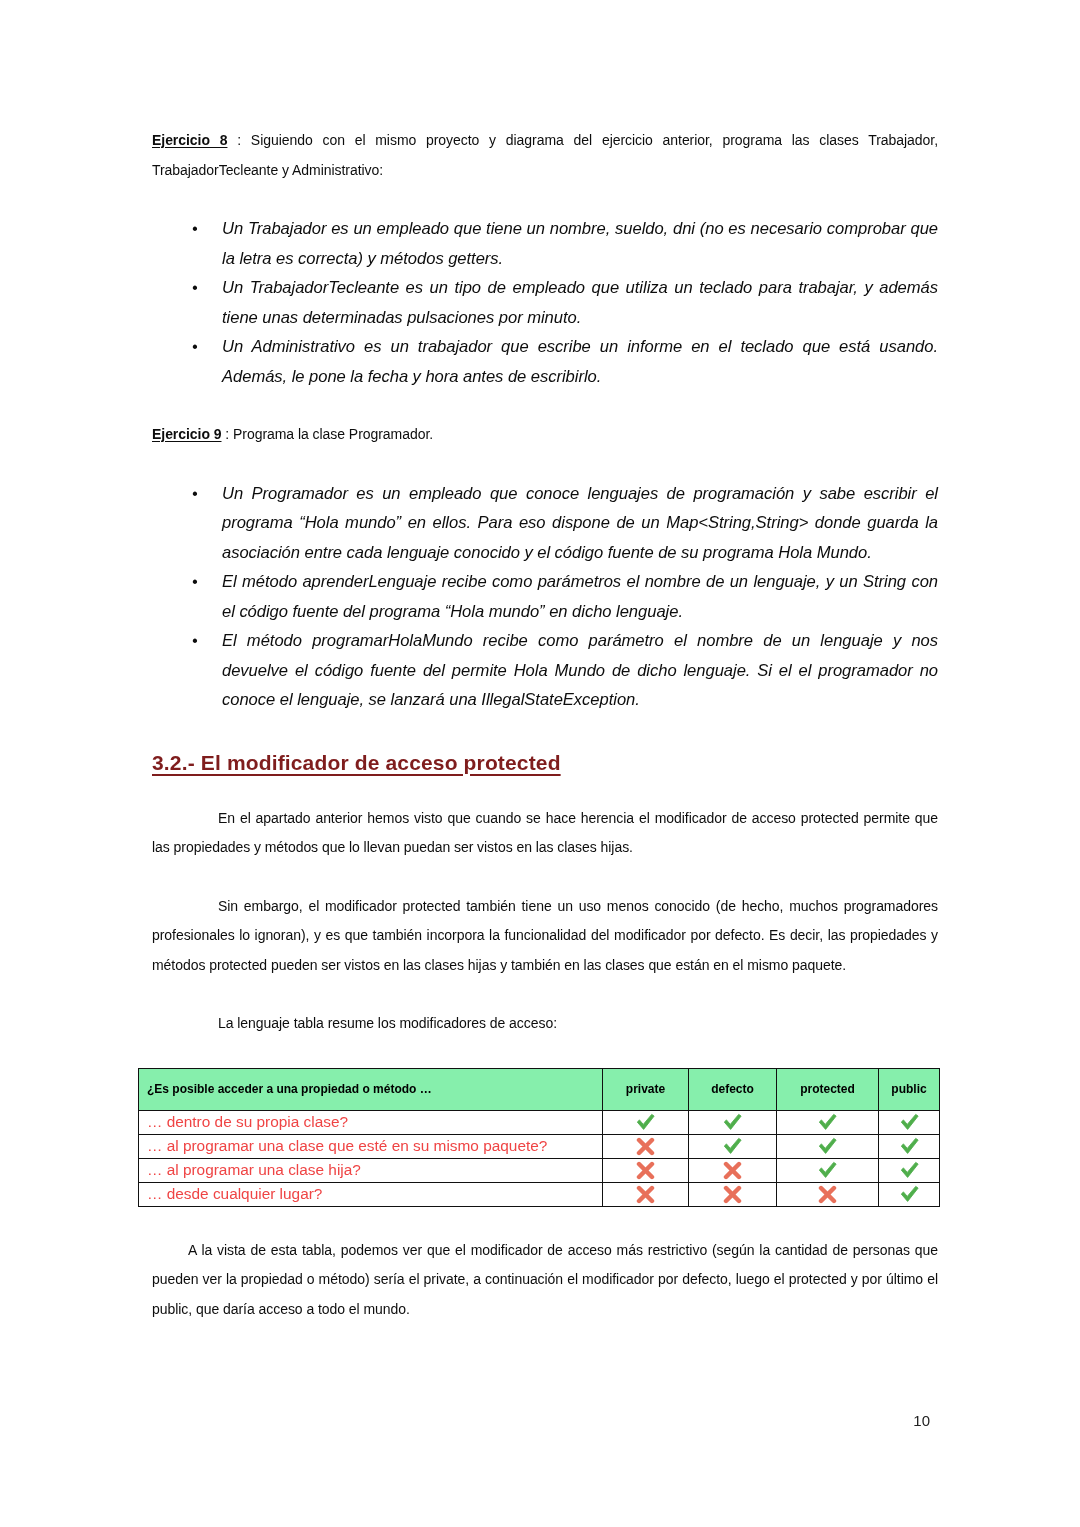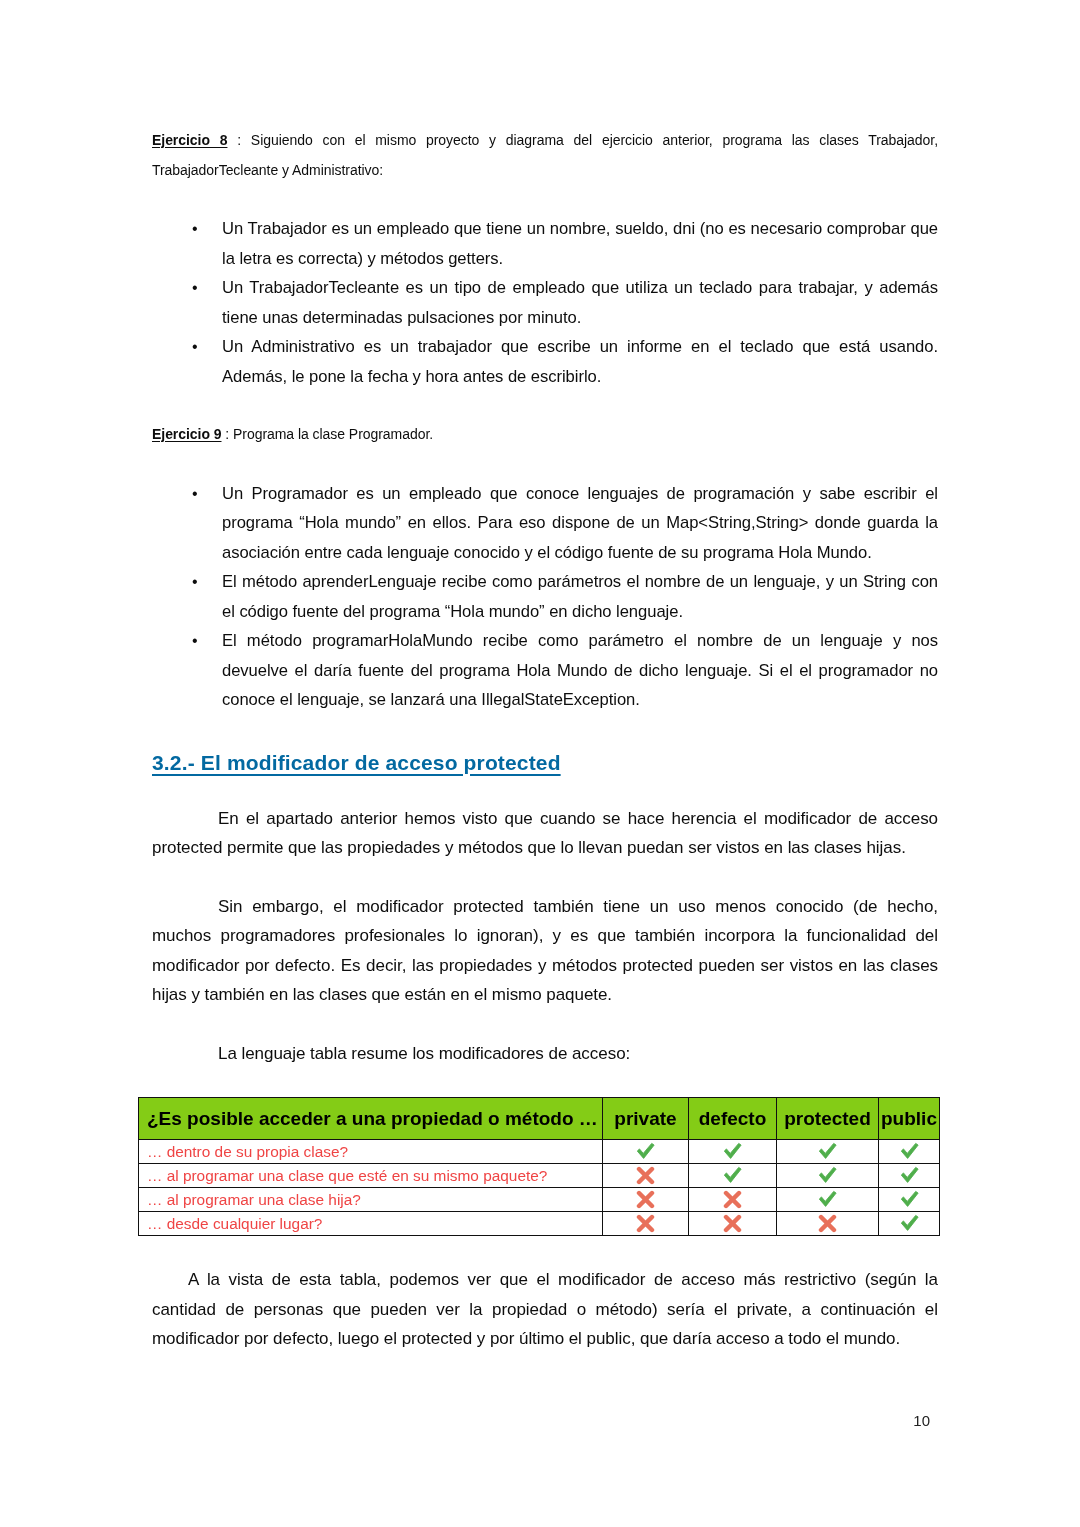--- a/index.html
+++ b/index.html
@@ -55,20 +55,21 @@
   }
   ul.bullets li {
     position: relative;
     padding-left: 70px;
     font-size: 16.6px;
     line-height: 29.5px;
     text-align: justify;
     text-justify: inter-word;
     margin: 0;
     letter-spacing: -0.05px;
+    font-style: italic;
   }
   ul.bullets li::before {
     content: "\2022";
     position: absolute;
     left: 40px;
     top: 0;
     font-size: 16px;
     line-height: 29.5px;
     color: #0d0d0d;
   }
@@ -76,27 +77,27 @@
 
   h2.section-heading {
     margin: 0;
     font-family: "Liberation Sans", "DejaVu Sans", sans-serif;
     font-size: 21px;
     font-weight: bold;
     letter-spacing: 0.15px;
     text-decoration: underline;
     text-underline-offset: 4px;
     text-decoration-thickness: 2px;
-    color: #0369a1;
+    color: #7f1d1d;
     display: inline-block;
   }
 
   p.indent-para {
     margin: 0;
-    font-size: 17px;
+    font-size: 14px;
     line-height: 29.5px;
     text-align: justify;
     text-justify: inter-word;
     text-indent: 66px;
     letter-spacing: -0.05px;
   }
   p.indent-para.tiny-indent { text-indent: 36px; }
 
   
   table.access-table {
@@ -107,26 +108,26 @@
     font-size: 15.4px;
   }
   table.access-table th,
   table.access-table td {
     border: 1.6px solid #111;
     padding: 0;
     height: 24px;
     vertical-align: middle;
   }
   table.access-table thead th {
-    background: #84cc16;
+    background: #86efac;
     font-weight: bold;
     color: #000;
     text-align: center;
     height: 42px;
-    font-size: 19px;
+    font-size: 12px;
   }
   table.access-table thead th.qcol {
     text-align: left;
     padding-left: 8px;
   }
   table.access-table td.qcell {
     text-align: left;
     padding-left: 8px;
     font-size: 15.4px;
     color: #ef4444;
@@ -184,21 +185,21 @@
     <div class="spacer-md"></div>
 
     <ul class="bullets">
       <li>
           <span class="txt">Un Programador es un empleado que conoce lenguajes de programación y sabe escribir el programa “Hola mundo” en ellos. Para eso dispone de un Map&lt;String,String&gt; donde guarda la asociación entre cada lenguaje conocido y el código fuente de su programa Hola Mundo.</span>
         </li>
       <li>
           <span class="txt">El método aprenderLenguaje recibe como parámetros el nombre de un lenguaje, y un String con el código fuente del programa “Hola mundo” en dicho lenguaje.</span>
         </li>
       <li>
-          <span class="txt">El método programarHolaMundo recibe como parámetro el nombre de un lenguaje y nos devuelve el daría fuente del programa Hola Mundo de dicho lenguaje. Si el el programador no conoce el lenguaje, se lanzará una IllegalStateException.</span>
+          <span class="txt">El método programarHolaMundo recibe como parámetro el nombre de un lenguaje y nos devuelve el código fuente del permite Hola Mundo de dicho lenguaje. Si el el programador no conoce el lenguaje, se lanzará una IllegalStateException.</span>
         </li>
     </ul>
 
     <div class="spacer-lg"></div>
 
     <div>
       <h2 class="section-heading">3.2.- El modificador de acceso protected</h2>
     </div>
 
     <div class="spacer-md"></div>

